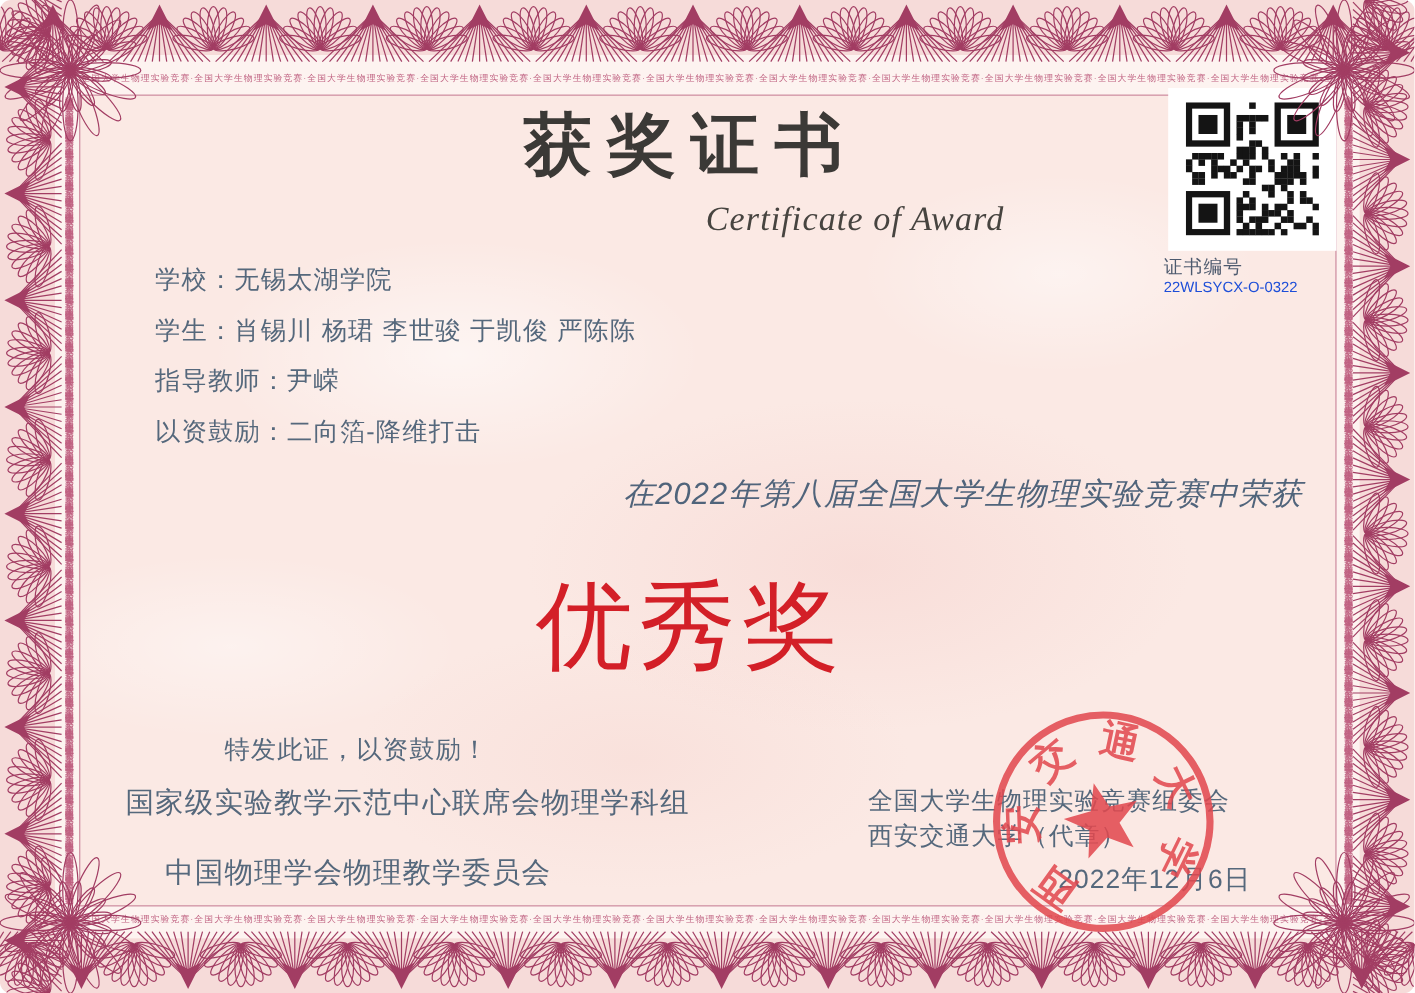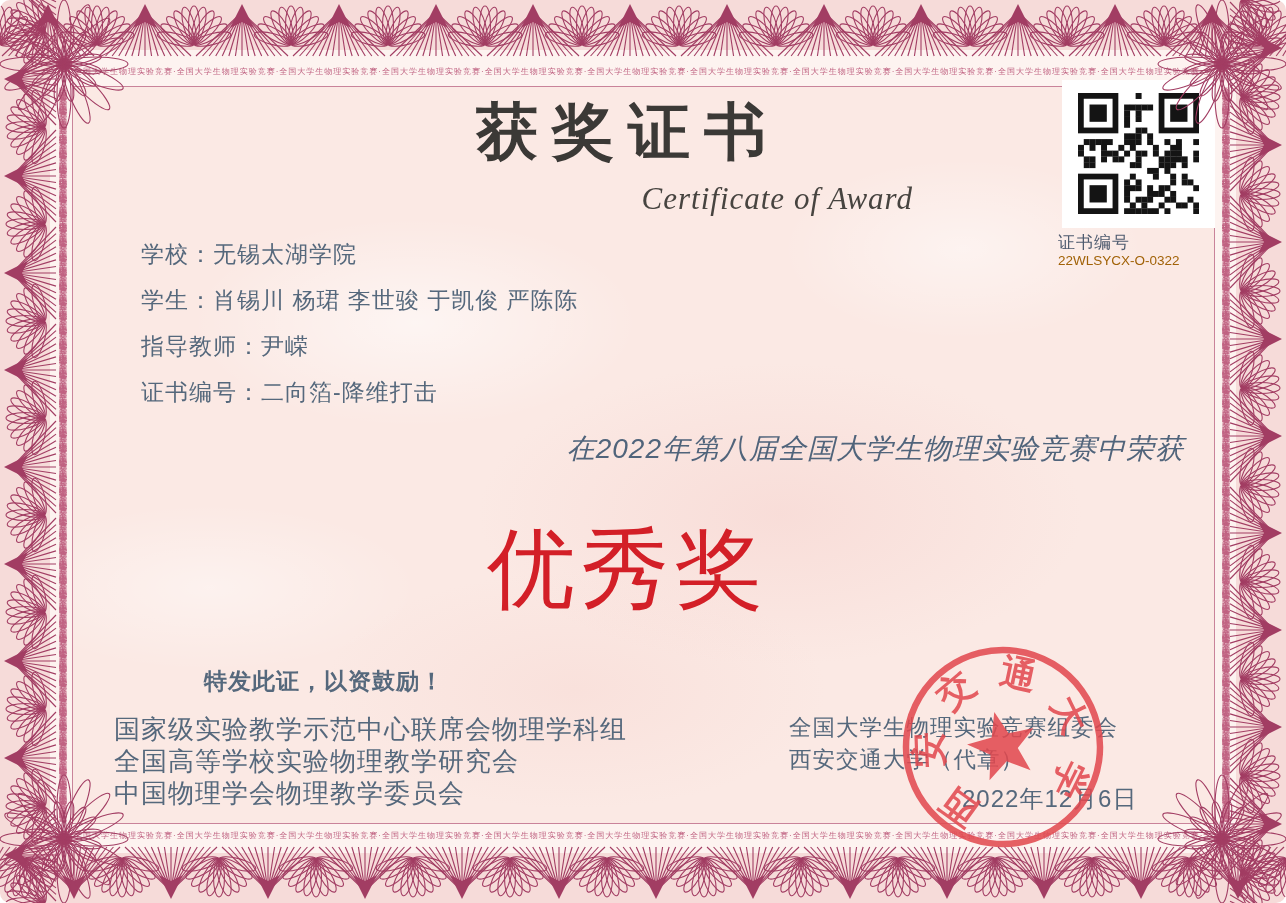--- a/index.html
+++ b/index.html
@@ -28,34 +28,34 @@
   #page-title{left:343px;top:90px;width:570px;text-align:center;
     font-family:"Liberation Serif","DejaVu Serif",serif;font-size:62px;font-weight:700;
     letter-spacing:14px;color:var(--titlec,#3b3936);}
   #page-subtitle{left:343px;top:181px;width:570px;text-align:right;
     font-family:"Liberation Serif","DejaVu Serif",serif;font-style:italic;font-size:31px;
     color:#474440;letter-spacing:1px;}
 
   #qr-panel{left:1062px;top:80px;width:153px;height:148px;background:#ffffff;}
   #qr-code{left:16px;top:13px;}
   #certno-label{left:1058px;top:231px;font-size:17px;color:#4d5a6e;letter-spacing:1px;}
-  #certno-value{left:1058px;top:253px;font-size:13.5px;color:#a16207;}
+  #certno-value{left:1058px;top:253px;font-size:13.5px;color:#1d4ed8;}
 
   .info{left:141px;font-size:23px;color:var(--bodyc,#55687c);letter-spacing:1px;white-space:nowrap;}
   #info-school{top:239px;} #info-students{top:285px;} #info-advisor{top:331px;} #info-entry{top:377px;}
 
   #competition-line{left:0;top:430px;width:1184px;text-align:right;font-size:28px;
     color:#50647b;letter-spacing:1px;font-style:italic;}
 
   #award-name{left:328px;top:510px;width:600px;text-align:center;font-size:88px;font-weight:500;
     color:var(--awardc,#d31f27);letter-spacing:6px;}
 
-  #encouragement{left:204px;top:666px;font-size:23px;color:var(--bodyc,#55687c);letter-spacing:1px;font-weight:bold;}
+  #encouragement{left:204px;top:666px;font-size:23px;color:var(--bodyc,#55687c);letter-spacing:1px;}
   .issuer-left{left:114px;font-size:26px;color:var(--bodyc,#55687c);letter-spacing:1px;white-space:nowrap;text-align:center;}
-  #issuer-l0{top:712px;} #issuer-l1{top:744px;} #issuer-l2{top:776px;}
+  #issuer-l0{top:712px;} #issuer-l1{top:744px;} #issuer-l2{top:776px;margin-left:36px;}
   .issuer-right{left:789px;font-size:22.5px;color:var(--bodyc,#55687c);letter-spacing:1px;white-space:nowrap;}
   #issuer-r0{top:712px;} #issuer-r1{top:744px;font-family:Liberation Serif, serif;}
   #issue-date{left:962px;top:783px;font-size:24px;color:var(--bodyc,#55687c);letter-spacing:1px;}
 
   #official-seal{left:897px;top:641px;width:212px;height:212px;opacity:.86;transform:rotate(-14deg);}
 
   #lace{left:0;top:0;pointer-events:none;}
 </style>
 </head>
 <body>
@@ -201,30 +201,29 @@
         <rect x="5.761904761904762" y="86.42857142857143" width="28.80952380952381" height="28.80952380952381" fill="#ffffff"></rect>
         <rect x="11.523809523809524" y="92.19047619047619" width="17.285714285714285" height="17.285714285714285" fill="#141414"></rect>
       </svg>
   </div>
   <div class="abs" id="certno-label">证书编号</div>
   <div class="abs" id="certno-value">22WLSYCX-O-0322</div>
 
   <div class="abs info" id="info-students">学生：肖锡川 杨珺 李世骏 于凯俊 严陈陈</div>
   <div class="abs info" id="info-school">学校：无锡太湖学院</div>
   <div class="abs info" id="info-advisor">指导教师：尹嵘</div>
-  <div class="abs info" id="info-entry">证书编号：二向箔-降维打击</div>
+  <div class="abs info" id="info-entry">以资鼓励：二向箔-降维打击</div>
 
   <div class="abs" id="competition-line">在2022年第八届全国大学生物理实验竞赛中荣获</div>
 
   <div class="abs" id="award-name">优秀奖</div>
 
   <div class="abs" id="encouragement">特发此证，以资鼓励！</div>
 
   <div class="abs issuer-left" id="issuer-l0">国家级实验教学示范中心联席会物理学科组</div>
-  <div class="abs issuer-left" id="issuer-l1">全国高等学校实验物理教学研究会</div>
   <div class="abs issuer-left" id="issuer-l2">中国物理学会物理教学委员会</div>
 
   <div class="abs issuer-right" id="issuer-r0">全国大学生物理实验竞赛组委会</div>
   <div class="abs issuer-right" id="issuer-r1">西安交通大学（代章）</div>
   <div class="abs" id="issue-date">2022年12月6日</div>
 
   <svg class="abs" id="official-seal" viewBox="-106 -106 212 212">
       <circle cx="0" cy="0" r="97" fill="none" stroke="#e2484e" stroke-width="6.5"></circle>
       <polygon points="0.00,-36.00 8.70,-11.97 34.24,-11.12 14.08,4.57 21.16,29.12 0.00,14.80 -21.16,29.12 -14.08,4.57 -34.24,-11.12 -8.70,-11.97" fill="#e2484e"></polygon>
       <text transform="rotate(-130) translate(0,-62)" text-anchor="middle" font-size="36" font-weight="bold" fill="#e2484e">西</text>

